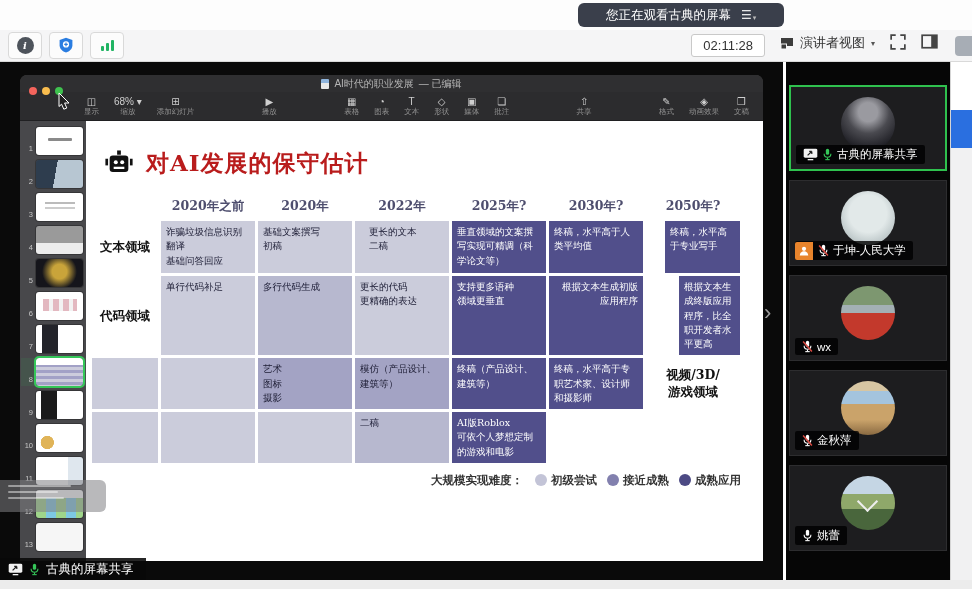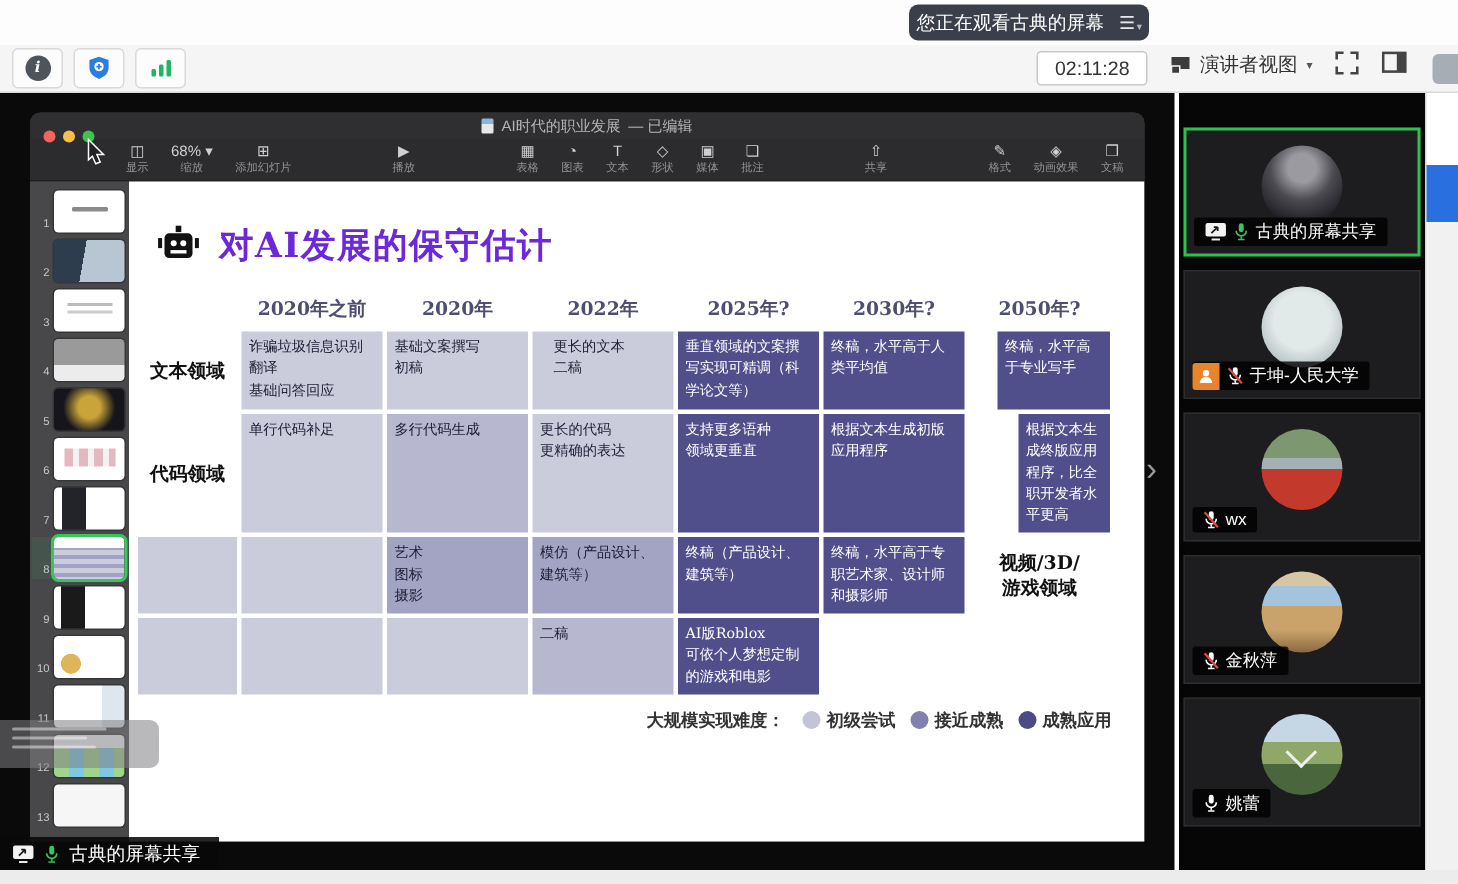--- a/index.html
+++ b/index.html
@@ -1,21 +1,21 @@
 <!DOCTYPE html>
 <html><head>
 <meta charset="utf-8">
 <style>
   html,body{margin:0;padding:0;background:#ddd;font-family:"Liberation Sans","DejaVu Sans",sans-serif;}
   .app{position:relative;width:972px;height:589px;overflow:hidden;background:#fff;}
 
   
   .banner-strip{position:absolute;left:0;top:0;width:972px;height:30px;background:#fdfdfd;}
   .watch-pill{position:absolute;left:578px;top:3px;height:24px;background:#3a3f4b;border-radius:6px;
-    display:flex;align-items:center;gap:10px;padding:0 5px;color:#fff;font-size:12.5px;margin-left:28px;}
+    display:flex;align-items:center;gap:10px;padding:0 28px;color:#fff;font-size:12.5px;}
   .pill-menu{display:flex;align-items:flex-end;gap:1px;color:#e8e8e8;cursor:pointer;}
   .pill-menu .h{font-size:12px;} .pill-menu .c{font-size:7px;color:#b9b9b9;}
 
   
   .meet-toolbar{position:absolute;left:0;top:30px;width:972px;height:32px;background:#f5f5f6;border-bottom:1px solid #d9d9d9;
     display:flex;align-items:center;padding:0 34px 0 8px;box-sizing:border-box;}
   .tb-left{display:flex;gap:7px;}
   .tb-btn{width:32px;height:25px;border:1px solid #d9d9d9;border-radius:4px;background:#fcfcfc;display:flex;align-items:center;justify-content:center;}
   .info-circle{width:17px;height:17px;border-radius:50%;background:#4e545c;color:#fff;font-size:10px;font-weight:bold;
     display:flex;align-items:center;justify-content:center;font-family:"DejaVu Serif",serif;font-style:italic;}
@@ -66,21 +66,21 @@
     repeating-linear-gradient(180deg,#a2a1c6 0 3px,#ccccdc 3px 6px);}
   .k-qr{background:linear-gradient(90deg,#fff 0 10%,#1a1a1a 10% 44%,#fff 44%);}
   .k-img-small{background:radial-gradient(circle at 24% 66%,#e0b458 0 16%,#fff 17%);}
   .k-list-img{background:linear-gradient(90deg,#fff 0 68%,#dfe7ee 68%);}
   .k-table-green{background:linear-gradient(180deg,#fff 0 30%,rgba(255,255,255,0) 30%),
     repeating-linear-gradient(90deg,#9fd58a 0 10px,#7ec8e3 10px 20px);}
   .k-partial{background:#f6f6f6;}
 
   .kn-canvas{flex:1;background:#fff;position:relative;overflow:hidden;font-family:"DejaVu Serif","Liberation Serif",serif;}
   .slide-header{display:flex;align-items:center;gap:10px;margin:26px 0 12px 16px;}
-  .slide-title{font-size:23px;font-weight:bold;color:#6d28d9;letter-spacing:1px;}
+  .slide-title{font-size:23px;font-weight:bold;color:#b91c1c;letter-spacing:1px;}
   .slide-table{display:grid;grid-template-columns:66px repeat(6,94px);gap:3px;margin-left:6px;}
   .t-colhead{font-size:12.5px;font-weight:bold;color:#4e4e6e;text-align:center;padding:7px 0 3px;}
   .t-rowlabel{font-size:12.5px;font-weight:bold;color:#111;display:flex;align-items:center;justify-content:center;
     text-align:center;white-space:pre-line;line-height:1.3;}
   .t-cell{padding:4px 5px;font-size:9.5px;line-height:1.5;white-space:pre-line;box-sizing:border-box;}
   .lv-light{background:#cbccdb;color:#22223a;}
   .lv-mlight{background:#b7b8cf;color:#20203a;}
   .lv-medium{background:#a3a3c4;color:#1c1c33;}
   .lv-dark{background:#514f8b;color:#fff;}
   .slide-legend{display:flex;justify-content:flex-end;align-items:center;gap:12px;margin:10px 22px 0 0;
@@ -348,21 +348,21 @@
               <div class="t-cell lv-dark" style="min-height: 52px;">垂直领域的文案撰写实现可精调（科学论文等）</div>
               <div class="t-cell lv-dark" style="min-height: 52px;">终稿，水平高于人类平均值</div>
               <div class="t-cell lv-dark" style="min-height: 52px; margin-left: 19px;">终稿，水平高于专业写手</div>
               <div class="t-rowlabel">代码领域</div>
               <div class="t-cell lv-light" style="min-height: 52px;">单行代码补足</div>
               <div class="t-cell lv-mlight" style="min-height: 52px;">多行代码生成</div>
               <div class="t-cell lv-light" style="min-height: 52px;">更长的代码
 更精确的表达</div>
               <div class="t-cell lv-dark" style="min-height: 52px;">支持更多语种
 领域更垂直</div>
-              <div class="t-cell lv-dark" style="min-height: 52px;">根据文本生成初版应用程序</div>
+              <div class="t-cell lv-dark" style="min-height: 52px; text-align: right;">根据文本生成初版应用程序</div>
               <div class="t-cell lv-dark" style="min-height: 52px; margin-left: 33px;">根据文本生成终版应用程序，比全职开发者水平更高</div>
               <div class="t-cell lv-light" style="min-height: 46px;"></div>
               <div class="t-cell lv-light" style="min-height: 46px;"></div>
               <div class="t-cell lv-medium" style="min-height: 46px;">艺术
 图标
 摄影</div>
               <div class="t-cell lv-medium" style="min-height: 46px;">模仿（产品设计、建筑等）</div>
               <div class="t-cell lv-dark" style="min-height: 46px;">终稿（产品设计、建筑等）</div>
               <div class="t-cell lv-dark" style="min-height: 46px;">终稿，水平高于专职艺术家、设计师和摄影师</div>
               <div class="t-rowlabel">视频/3D/

